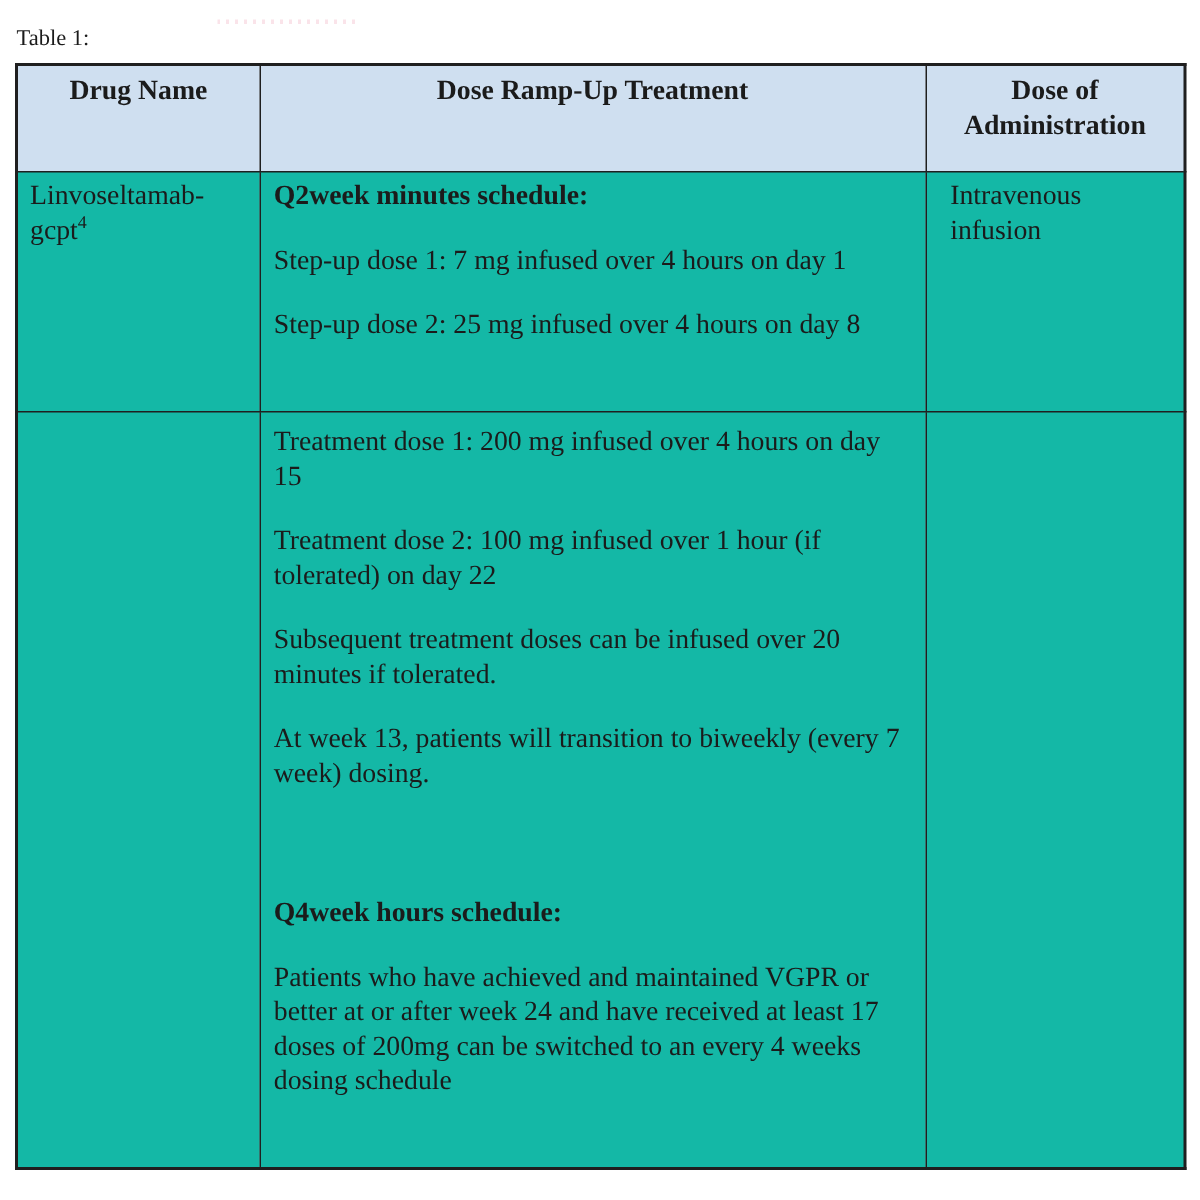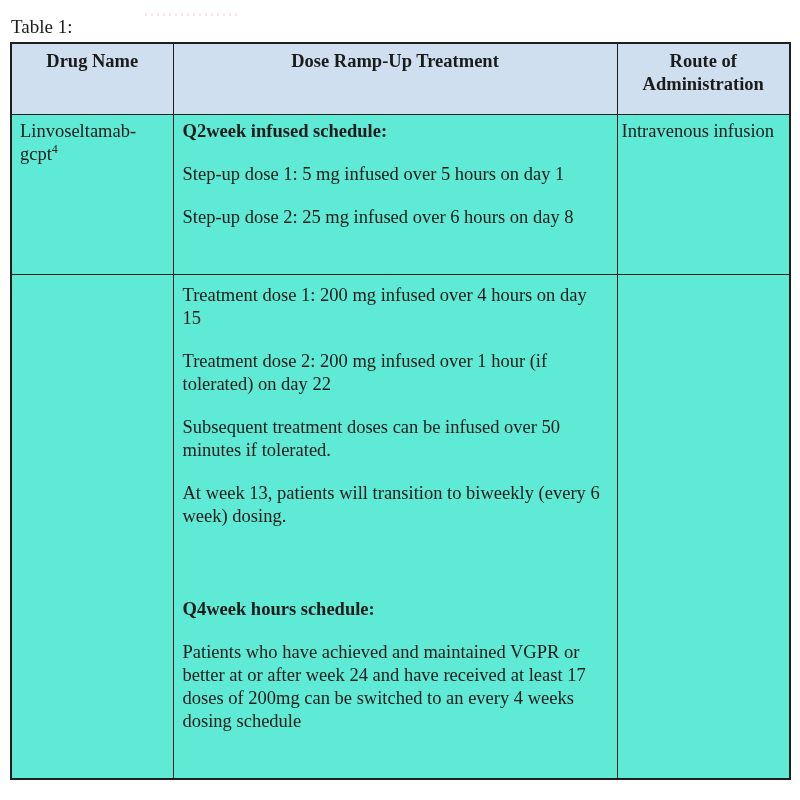--- a/index.html
+++ b/index.html
@@ -21,21 +21,21 @@
     height: 3px;
     background: repeating-linear-gradient(90deg,
       var(--color-artifact_pink, #f6cdd8) 0 2px,
       transparent 2px 6px);
     opacity: 0.55;
   }
   .table-caption {
     position: absolute;
     left: 11px;
     top: 15px;
-    font-size: 19px;
+    font-size: 15px;
     line-height: 23px;
   }
   table.dosing-table {
     position: absolute;
     left: 10px;
     top: 42px;
     width: 779px;
     border-collapse: collapse;
     table-layout: fixed;
     border: 2px solid var(--color-border, #1f1f1f);
@@ -49,23 +49,23 @@
   }
   thead tr { height: 71px; }
   tr.data-row-1 { height: 160px; }
   tr.data-row-2 { height: 505px; }
   th {
     background: var(--color-header_bg, #cfdff0);
     font-weight: bold;
     text-align: center;
     padding: 6px 6px 0 6px;
   }
-  td { padding: 5px 12px 0 9px; background: #5eead4; }
+  td { padding: 5px 12px 0 9px; background: #14b8a6; }
   td.drug-cell { padding-left: 8px; padding-right: 4px; }
-  td.route-cell { padding-left: 4px; padding-right: 6px; }
+  td.route-cell { padding-left: 16px; padding-right: 6px; }
   td p { margin: 0 0 20px 0; }
   p.bold-heading { font-weight: bold; }
   p.spacer-paragraph { height: 30px; margin: 0 0 20px 0; }
   tr.data-row-2 td.schedule-cell { padding-top: 9px; }
   sup.footnote-sup {
     font-size: 12px;
     line-height: 0;
     vertical-align: super;
   }
 </style>
@@ -81,44 +81,44 @@
   <table class="dosing-table">
     <colgroup>
       <col style="width:162px">
       <col style="width:444px">
       <col style="width:173px">
     </colgroup>
     <thead>
       <tr>
         <th>Drug Name</th>
         <th>Dose Ramp-Up Treatment</th>
-        <th>Route of Administration</th>
+        <th>Dose of Administration</th>
       </tr>
     </thead>
     <tbody>
       <tr class="data-row-1">
         <td class="drug-cell">
           <p><span>Linvoseltamab-gcpt</span><sup class="footnote-sup">4</sup></p>
         </td>
         <td class="schedule-cell">
-          <p class="bold-heading">Q2week infused schedule:</p>
-          <p>Step-up dose 1: 5 mg infused over 5 hours on day 1</p>
-          <p>Step-up dose 2: 25 mg infused over 6 hours on day 8</p>
+          <p class="bold-heading">Q2week minutes schedule:</p>
+          <p>Step-up dose 1: 7 mg infused over 4 hours on day 1</p>
+          <p>Step-up dose 2: 25 mg infused over 4 hours on day 8</p>
         </td>
         <td class="route-cell">
           <p>Intravenous infusion</p>
         </td>
       </tr>
       <tr class="data-row-2">
         <td class="drug-cell"></td>
         <td class="schedule-cell">
           <p>Treatment dose 1: 200 mg infused over 4 hours on day 15</p>
-          <p>Treatment dose 2: 200 mg infused over 1 hour (if tolerated) on day 22</p>
-          <p>Subsequent treatment doses can be infused over 50 minutes if tolerated.</p>
-          <p>At week 13, patients will transition to biweekly (every 6 week) dosing.</p>
+          <p>Treatment dose 2: 100 mg infused over 1 hour (if tolerated) on day 22</p>
+          <p>Subsequent treatment doses can be infused over 20 minutes if tolerated.</p>
+          <p>At week 13, patients will transition to biweekly (every 7 week) dosing.</p>
           <p class="spacer-paragraph"></p>
           <p class="bold-heading">Q4week hours schedule:</p>
           <p>Patients who have achieved and maintained VGPR or better at or after week 24 and have received at least 17 doses of 200mg can be switched to an every 4 weeks dosing schedule</p>
         </td>
         <td class="route-cell"></td>
       </tr>
     </tbody>
   </table>
 
 </div>

